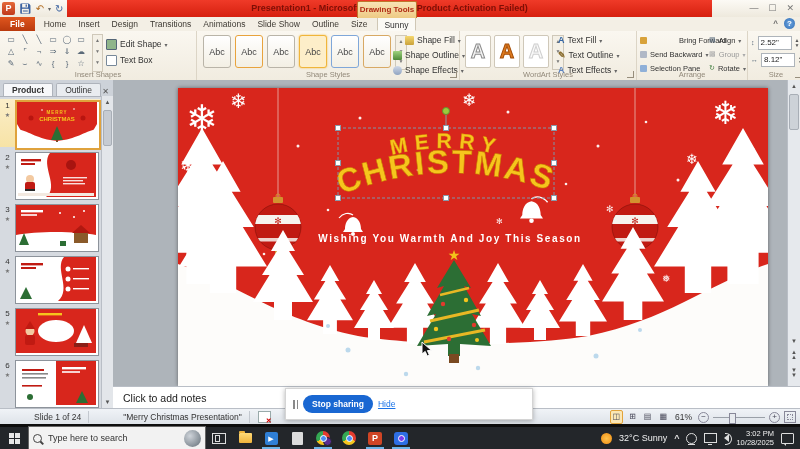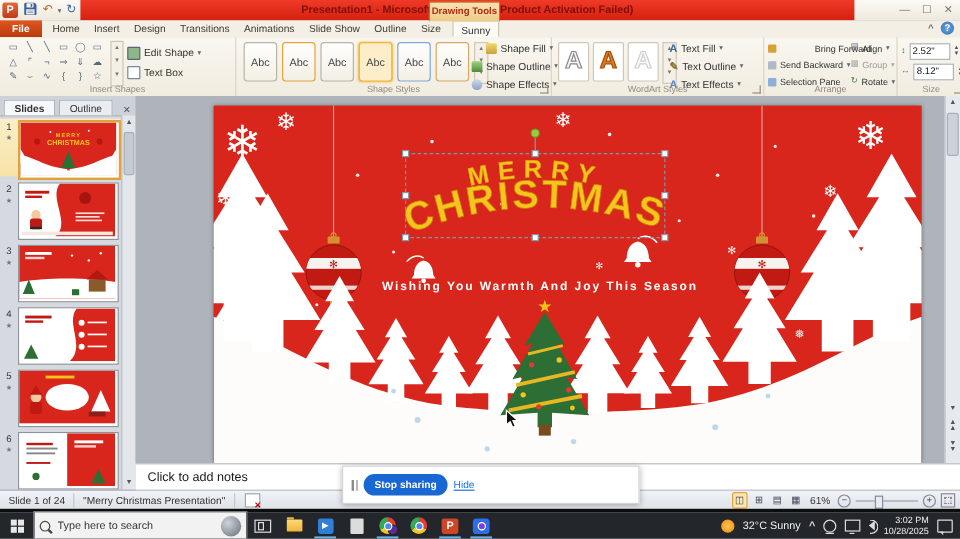--- a/index.html
+++ b/index.html
@@ -81,21 +81,21 @@
   .recorderbar{position:absolute;left:285px;top:388px;width:232px;height:30px;background:#fff;border:1px solid #d4d4d4;
     box-shadow:0 1px 5px rgba(0,0,0,.3);display:flex;align-items:center;gap:5px;padding:0 7px;z-index:6;}
   .pausebars{display:flex;gap:2px;}
   .pausebars i{width:1.5px;height:9px;background:#8a8a8a;display:block;}
   .recmsg{font-size:8.5px;color:#3c4043;white-space:nowrap;}
   .stopbtn{background:#1967d2;color:#fff;font-size:8.5px;font-weight:bold;border-radius:13px;padding:4px 9px;white-space:nowrap;}
   .hidelink{color:#1a73e8;font-size:8.5px;text-decoration:underline;}
   
   .statusbar{position:absolute;left:0;right:0;top:408px;height:16px;background:linear-gradient(#f0f3f7,#dde2e8);
     border-top:1px solid #b9bec6;display:flex;align-items:center;font-size:8.5px;color:#333;}
-  .sitem{padding:0 7px;border-right:1px solid #c3c8cf;height:12px;line-height:12px;}
+  .sitem{padding:0 7px;border-right:1px solid #c3c8cf;height:12px;line-height:12px;margin-left:27px;}
   .spell{width:11px;height:10px;background:#fff;border:1px solid #9aa;position:relative;margin:0 8px;}
   .spell i{position:absolute;right:-2px;bottom:-3px;font-style:normal;color:#c00;font-size:7px;font-weight:bold;}
   .sright{margin-left:auto;display:flex;align-items:center;gap:4px;padding-right:4px;}
   .viewbtn{font-size:8px;color:#445;padding:0 2px;line-height:12px;}
   .viewbtn.on{border:1px solid #e2a33a;background:#fbe7b5;border-radius:2px;}
   .zoomtrack{position:relative;width:52px;height:1px;background:#9aa0a8;}
   .zoomthumb{position:absolute;left:16px;top:-4px;width:5px;height:9px;background:#e8ebef;border:1px solid #889;}
   .zcirc{width:9px;height:9px;border-radius:50%;border:1px solid #889;color:#445;font-size:8px;line-height:7px;text-align:center;}
   .fitbtn{width:10px;height:10px;border:1px solid #889;position:relative;}
   .fitbtn i{position:absolute;inset:2px;border:1px dotted #889;}
@@ -328,21 +328,21 @@
             <span>▼</span>
           </span>
       </div>
       <div class="glabel">Size</div>
       <div class="launcher"></div>
     </div>
   </div>
 
   <div class="slidespanel">
     <div class="paneltabs">
-      <span class="ptab on">Slides</span>
+      <span class="ptab on">Product</span>
       <span class="ptab">Outline</span>
       <span class="pclose">✕</span>
     </div>
 
     <div class="thumbrow sel" style="top:19px;">
       <div class="snumcol"><span>1</span><span class="star">★</span></div>
       <div class="thumbbox">
         <svg width="80" height="44" viewBox="0 0 80 44">
           <rect width="80" height="44" fill="#d8261c"></rect>
           <text x="40" y="12" font-size="4.5" fill="#f6c51d" text-anchor="middle" font-weight="bold" letter-spacing="1">MERRY</text>

